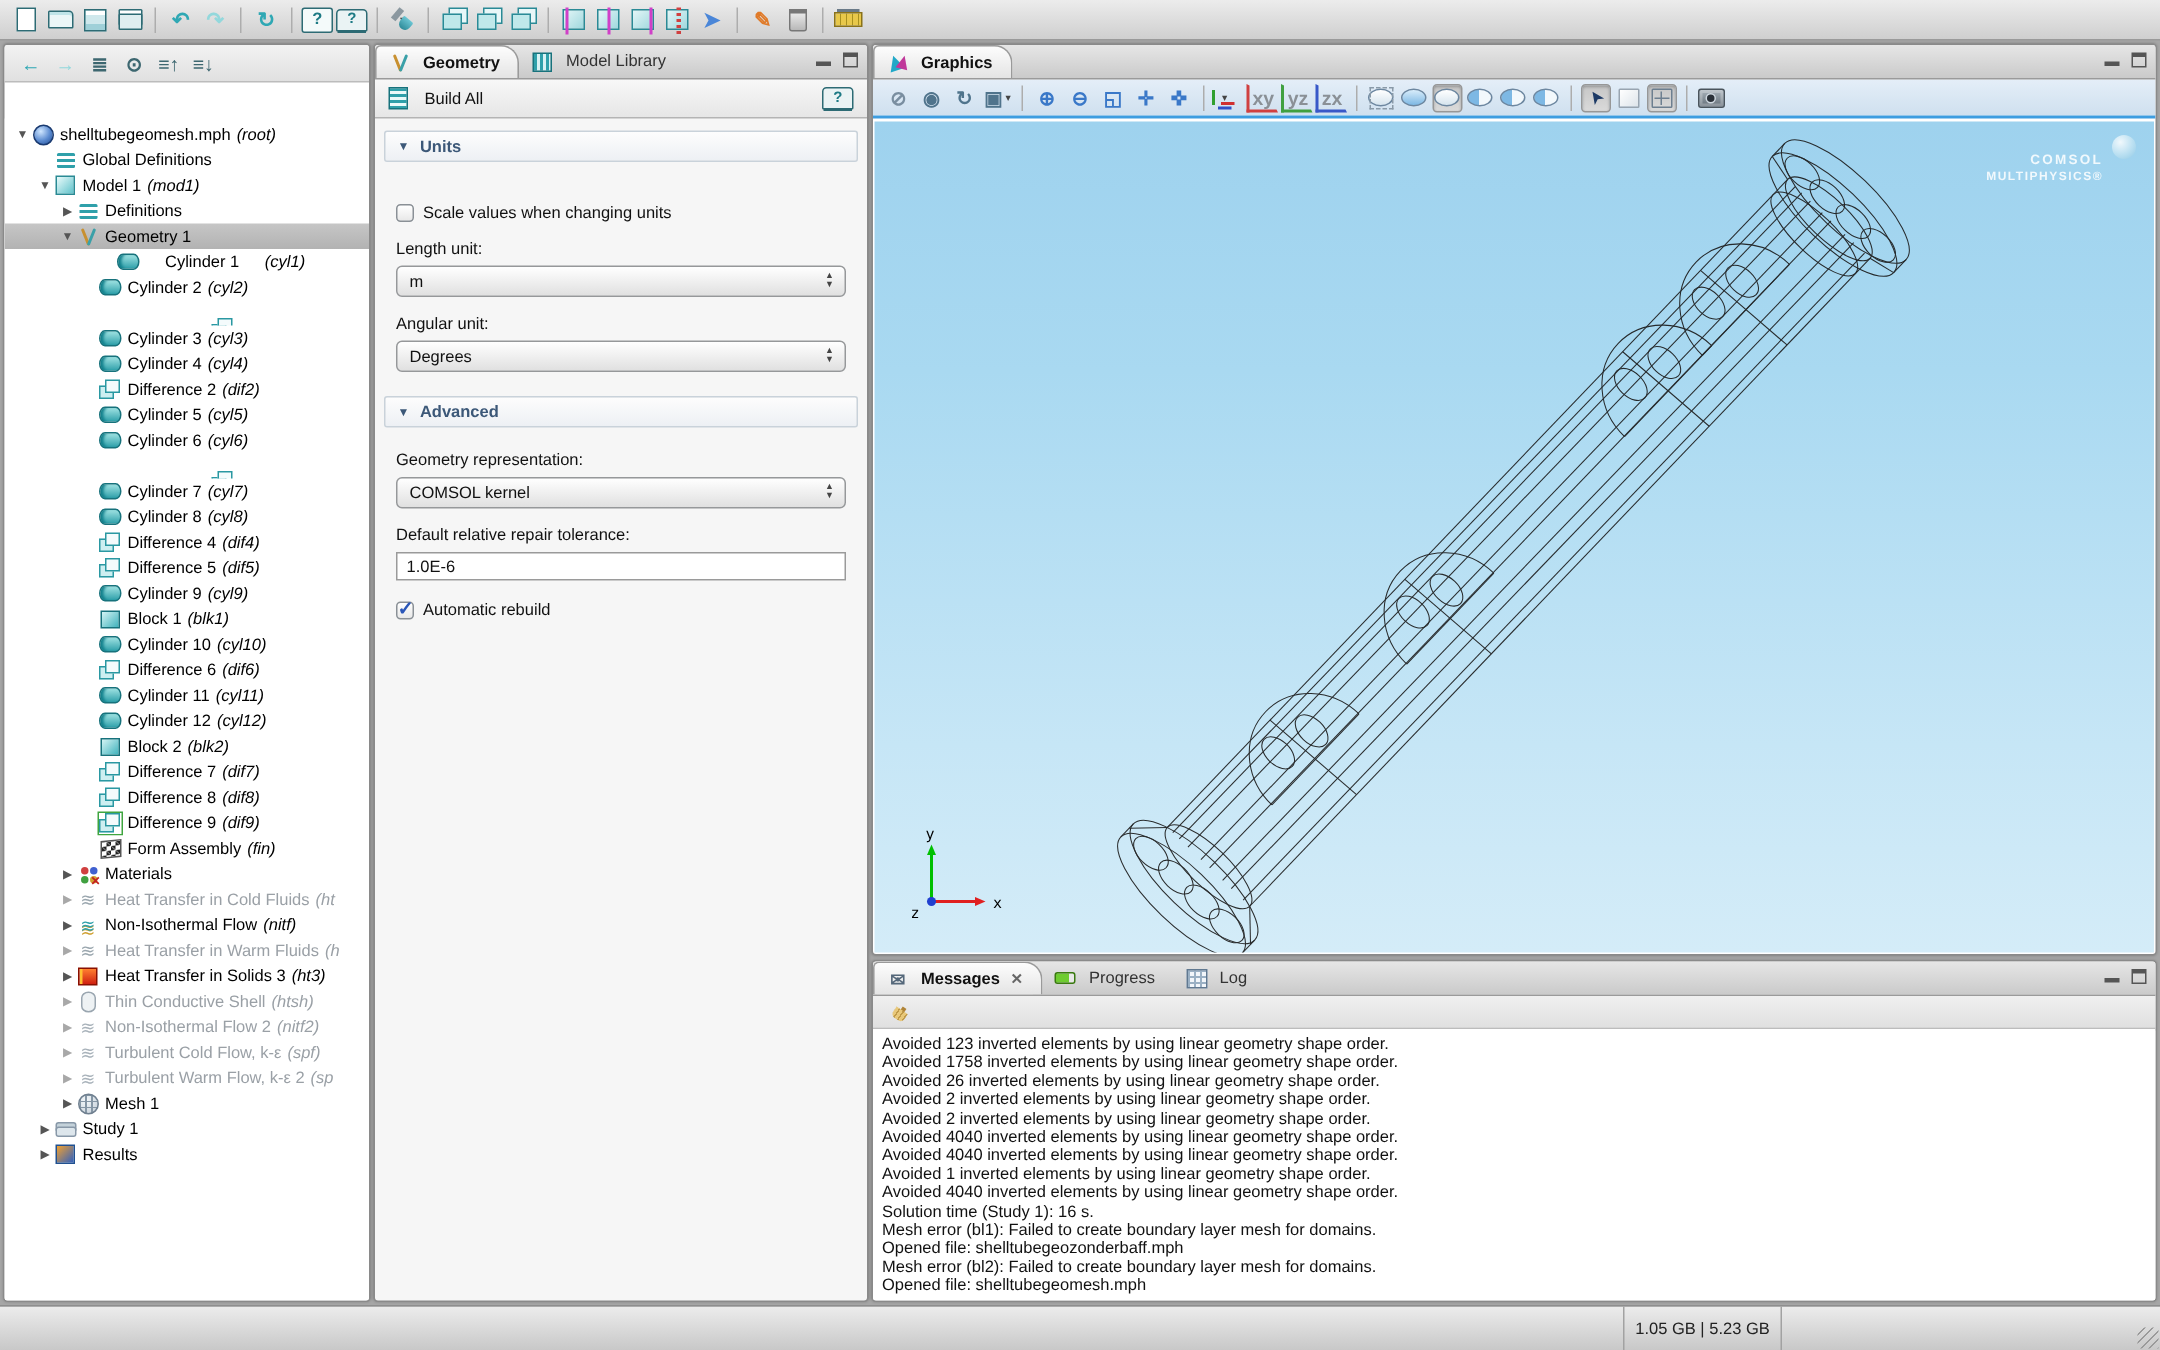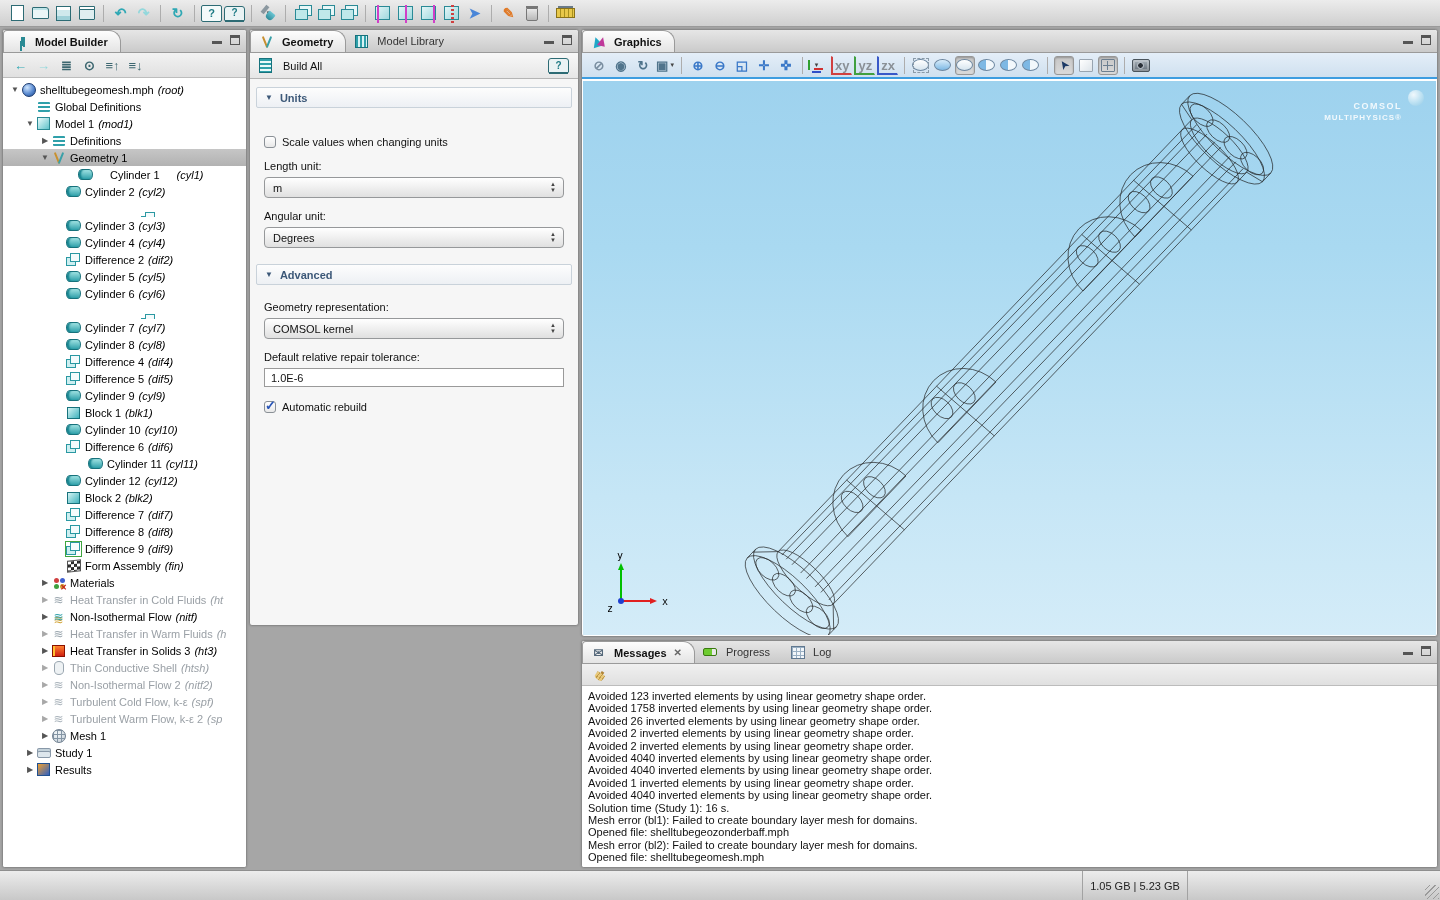--- a/index.html
+++ b/index.html
@@ -185,21 +185,21 @@
     background:repeating-linear-gradient(#2fa0aa 0 2px,#eafafa 2px 4px),
       linear-gradient(#bfe8ea,#bfe8ea); border:1px solid #17727c; }
   .icon-messages::before { content:"✉"; font-size:12px; color:#55687a; }
   .icon-progress::before { content:""; width:12px; height:6px; border:1px solid #3a7a10;
     background:linear-gradient(90deg,#6ecc30 70%,#e8e8e8 70%); border-radius:2px; }
   .icon-log::before { content:""; width:12px; height:11px; border:1px solid #607890;
     background:repeating-linear-gradient(#9ab0c4 0 1px,transparent 1px 4px),
       repeating-linear-gradient(90deg,#9ab0c4 0 1px,transparent 1px 4px), #f2f6fa; }
 
   
-  #settings-panel { left:249px; top:29px; width:330px; height:597px; background:#f6f6f6; }
+  #settings-panel { left:249px; top:29px; width:330px; height:839px; background:#f6f6f6; }
   #buildall-row { height:26px; background:linear-gradient(#f8f8f8,#e6e6e6);
     border-bottom:1px solid #b4b4b4; display:flex; align-items:center; padding:0 8px; gap:6px;
     font-size:11px; color:#111; }
   #buildall-row .spacer { flex:1; }
   .sect-hdr { margin:8px 6px 0 6px; height:21px; display:flex; align-items:center; gap:7px;
     background:linear-gradient(#fdfdfd,#edf0f4); border:1px solid #c9d2da; border-radius:2px;
     font-size:11px; font-weight:bold; color:#3c5878; padding-left:8px; }
   .sect-hdr .tri { font-size:8px; color:#3c5878; }
   .form { padding:4px 14px 0 14px; }
   .form-row { margin-top:10px; font-size:11px; color:#111; }
@@ -293,30 +293,20 @@
     <span class="tb-sep"></span>
     <span class="tbi">
       <span class="glyph" style="color: rgb(224, 122, 40);">✎</span>
     </span>
     <span class="tbi ic-trash"></span>
     <span class="tb-sep"></span>
     <span class="tbi ic-ruler"></span>
   </div>
 
 <div id="mb-panel" class="panel">
-  <div class="tabbar">
-    <div class="tab active">
-      <span class="ticon icon-mb-tab"></span>
-      <span>Model Builder</span>
-    </div>
-    <div class="winbtns">
-      <span class="winbtn-min"></span>
-      <span class="winbtn-max"></span>
-    </div>
-  </div>
   <div id="mb-toolbar">
       <span class="tbi">
         <span class="glyph" style="color: rgb(47, 168, 180);">←</span>
       </span>
       <span class="tbi">
         <span class="glyph" style="color: rgb(147, 216, 220);">→</span>
       </span>
       <span class="tbi">
         <span class="glyph" style="color: rgb(61, 103, 112);">≣</span>
       </span>
@@ -453,21 +443,21 @@
         <span class="ticon icon-cylinder"></span>
         <span class="tlabel">Cylinder 10</span>
         <span class="ttag">(cyl10)</span>
       </div>
       <div class="trow" style="padding-left: 51px;">
         <span class="tarrow"></span>
         <span class="ticon icon-difference"></span>
         <span class="tlabel">Difference 6</span>
         <span class="ttag">(dif6)</span>
       </div>
-      <div class="trow" style="padding-left: 51px; margin-left: 22px;">
+      <div class="trow" style="padding-left: 51px;">
         <span class="tarrow"></span>
         <span class="ticon icon-cylinder"></span>
         <span class="tlabel">Cylinder 11</span>
         <span class="ttag">(cyl11)</span>
       </div>
       <div class="trow" style="padding-left: 51px;">
         <span class="tarrow"></span>
         <span class="ticon icon-cylinder"></span>
         <span class="tlabel">Cylinder 12</span>
         <span class="ttag">(cyl12)</span>

